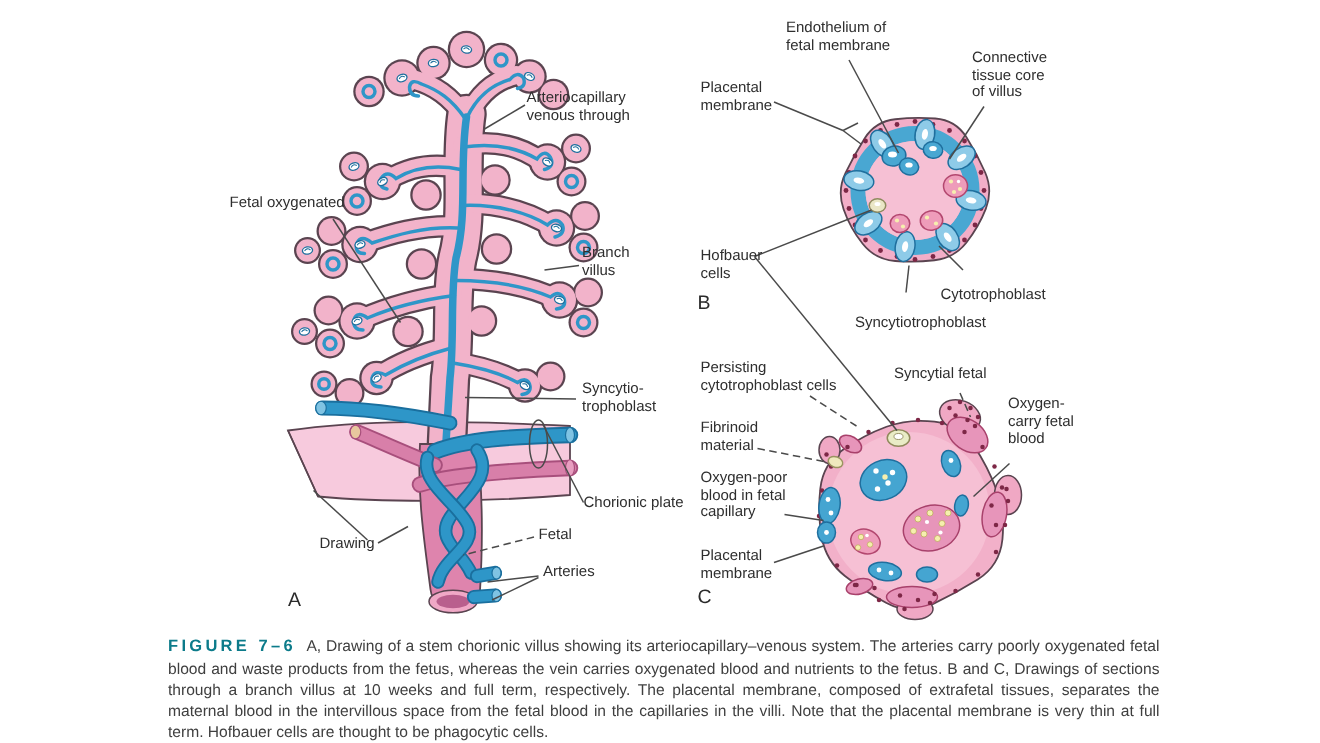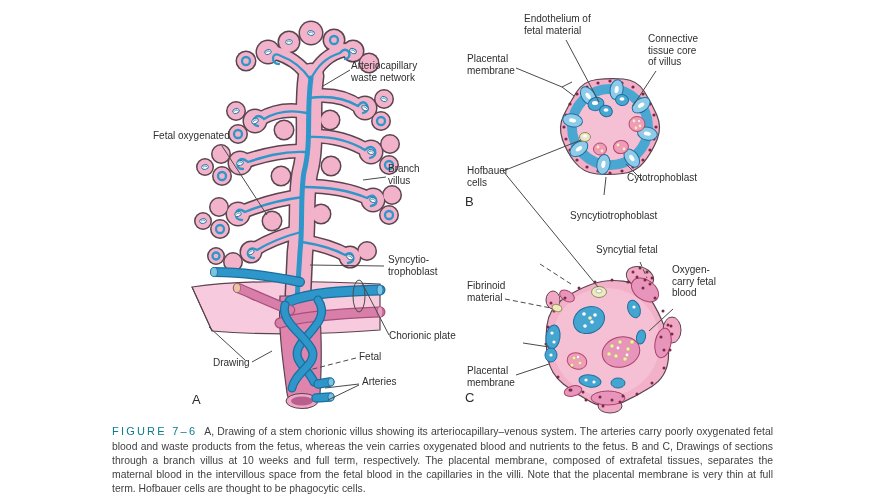--- a/index.html
+++ b/index.html
@@ -3,21 +3,21 @@
 <meta charset="utf-8">
 <style>
   html,body{margin:0;padding:0;background:#ffffff;width:880px;height:495px;overflow:hidden;
     font-family:"Liberation Sans","DejaVu Sans",sans-serif;}
   .canvas{position:relative;width:880px;height:495px;background:#fff;}
   svg.art{position:absolute;left:0;top:0;}
   .lbl{position:absolute;font-size:10px;line-height:11.5px;color:#2e2e2e;white-space:pre-line;}
   .letter{position:absolute;font-size:13px;color:#2b2b2b;}
   .caption{position:absolute;left:112px;top:414px;width:661px;font-size:10.4px;line-height:14.2px;
     color:#3f3f3f;text-align:justify;}
-  .figlabel{font-weight:normal;font-size:11px;letter-spacing:2.2px;color:#0c7b8a;padding-right:7px;}
+  .figlabel{font-weight:bold;font-size:11px;letter-spacing:2.2px;color:#0c7b8a;padding-right:7px;}
 </style>
 </head>
 <body>
 
 <div class="canvas">
 
 <svg class="art" width="880" height="495" viewBox="0 0 880 495">
   <defs>
     <g id="coil">
       <ellipse rx="3.4" ry="2.4" fill="#ffffff" stroke="#1f6f9e" stroke-width="0.9"></ellipse>
@@ -421,50 +421,55 @@
     <path d="M540,264 L571,284" stroke-dasharray="5,3"></path>
     <path d="M640,262 L647,278" stroke-dasharray="5,3"></path>
     <path d="M673,309 L649,331"></path>
     <path d="M505,299 L551,308" stroke-dasharray="5,3"></path>
     <path d="M523,343 L549,347"></path>
     <path d="M516,375 L549,364"></path>
   </g>
 </svg>
 
 <div class="lbl" style="left:351px;top:60px">Arteriocapillary
-waste network</div>
+venous through</div>
 <div class="lbl" style="left:153px;top:130px">Fetal oxygenated</div>
 <div class="lbl" style="left:388px;top:163px">Branch
 villus</div>
 <div class="lbl" style="left:388px;top:254px">Syncytio-
 trophoblast</div>
 <div class="lbl" style="left:389px;top:330px">Chorionic plate</div>
 <div class="lbl" style="left:213px;top:357px">Drawing</div>
 <div class="lbl" style="left:359px;top:351px">Fetal</div>
 <div class="lbl" style="left:362px;top:376px">Arteries</div>
 <div class="letter" style="left:192px;top:392px">A</div>
 
 <div class="lbl" style="left:524px;top:13px">Endothelium of
-fetal material</div>
+fetal membrane</div>
 <div class="lbl" style="left:648px;top:33px">Connective
 tissue core
 of villus</div>
 <div class="lbl" style="left:467px;top:53px">Placental
 membrane</div>
 <div class="lbl" style="left:467px;top:165px">Hofbauer
 cells</div>
-<div class="lbl" style="left:627px;top:172px">Cytotrophoblast</div>
+<div class="lbl" style="left:627px;top:191px">Cytotrophoblast</div>
 <div class="lbl" style="left:570px;top:210px">Syncytiotrophoblast</div>
 <div class="letter" style="left:465px;top:194px">B</div>
 
+<div class="lbl" style="left:467px;top:240px">Persisting
+cytotrophoblast cells</div>
 <div class="lbl" style="left:596px;top:244px">Syncytial fetal</div>
 <div class="lbl" style="left:672px;top:264px">Oxygen-
 carry fetal
 blood</div>
 <div class="lbl" style="left:467px;top:280px">Fibrinoid
 material</div>
+<div class="lbl" style="left:467px;top:313px">Oxygen-poor
+blood in fetal
+capillary</div>
 <div class="lbl" style="left:467px;top:365px">Placental
 membrane</div>
 <div class="letter" style="left:465px;top:390px">C</div>
 
 <p class="caption"><span class="figlabel">FIGURE 7–6</span><span>A, Drawing of a stem chorionic villus showing its arteriocapillary–venous system. The arteries carry poorly oxygenated fetal blood and waste products from the fetus, whereas the vein carries oxygenated blood and nutrients to the fetus. B and C, Drawings of sections through a branch villus at 10 weeks and full term, respectively. The placental membrane, composed of extrafetal tissues, separates the maternal blood in the intervillous space from the fetal blood in the capillaries in the villi. Note that the placental membrane is very thin at full term. Hofbauer cells are thought to be phagocytic cells.</span></p>
 
 </div>
 
 </body></html>

